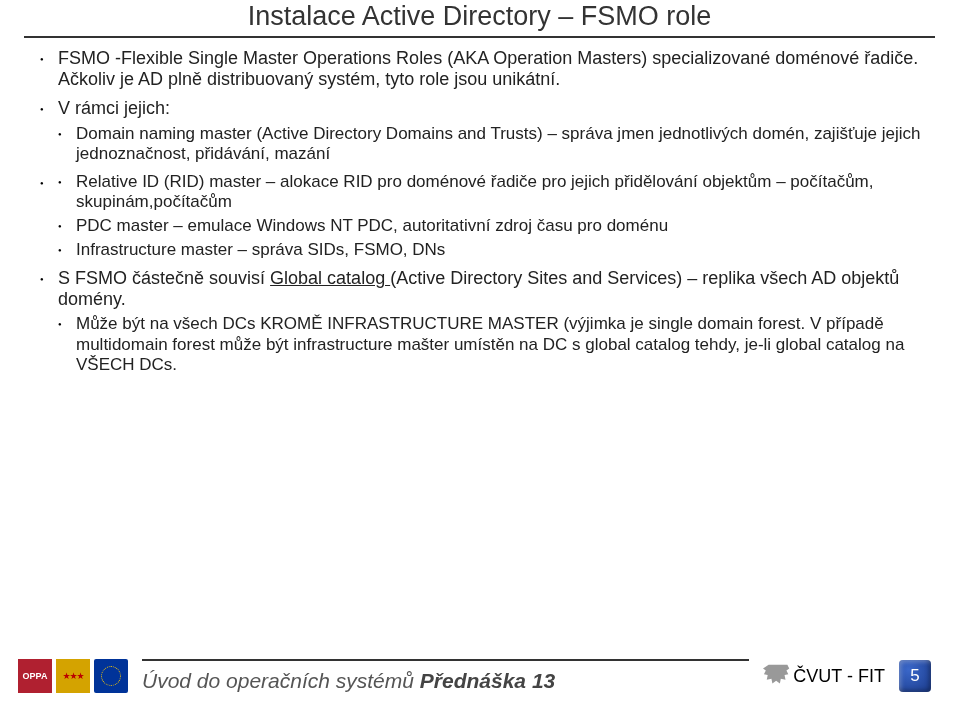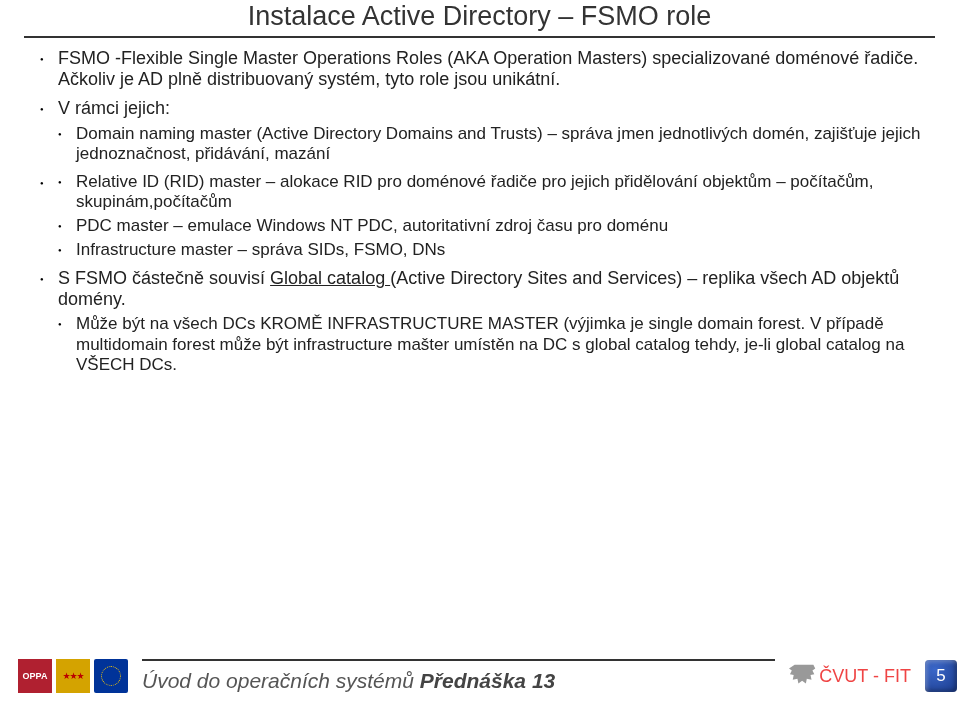--- a/index.html
+++ b/index.html
@@ -45,21 +45,21 @@
   ul.lvl2 > li { margin-bottom: 4px; position: relative; padding-left: 18px; font-size: 17px; }
   ul.lvl2 > li::before {
     content: "●"; position: absolute; left: 0; top: 7px; font-size: 6px; color: #000;
   }
   .u { text-decoration: underline; }
 
   .footer {
     height: 64px;
     display: flex;
     align-items: center;
-    padding: 0 2px 6px 18px;
+    padding: 0 28px 6px 18px;
     gap: 14px;
   }
   .logos {
     display: flex;
     gap: 4px;
     align-items: center;
   }
   .logo-box {
     width: 34px; height: 34px;
     display: flex; align-items: center; justify-content: center;
@@ -86,21 +86,21 @@
     align-items: center;
   }
   .subtitle {
     color: #555;
     font-size: 21px;
     font-style: italic;
   }
   .subtitle b { font-style: italic; font-weight: bold; color:#444;}
   .cvut {
     display: flex; align-items: center; 
-    color: #ef4444; font-size: 18px;
+    color: #000000; font-size: 18px;
   }
   .lion {
     width: 30px; height: 32px;
   }
   .pagenum {
     width: 32px; height: 32px;
     background: radial-gradient(circle at 30% 30%, #3a67c9, #1a3a8a);
     border-radius: 4px;
     color: #fff;
     font-size: 17px;

